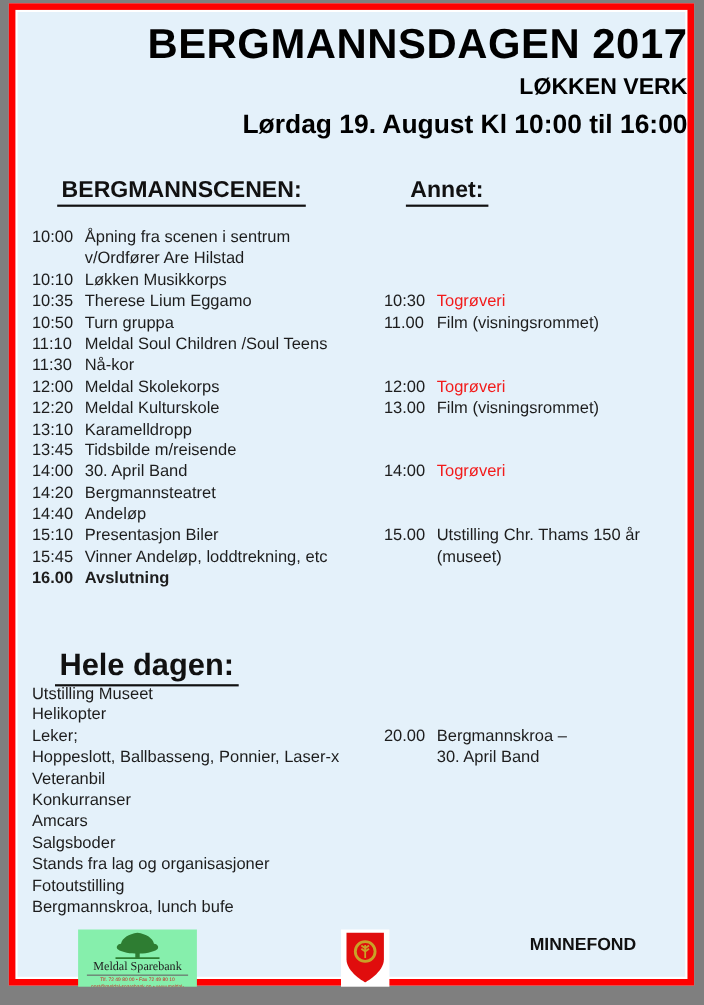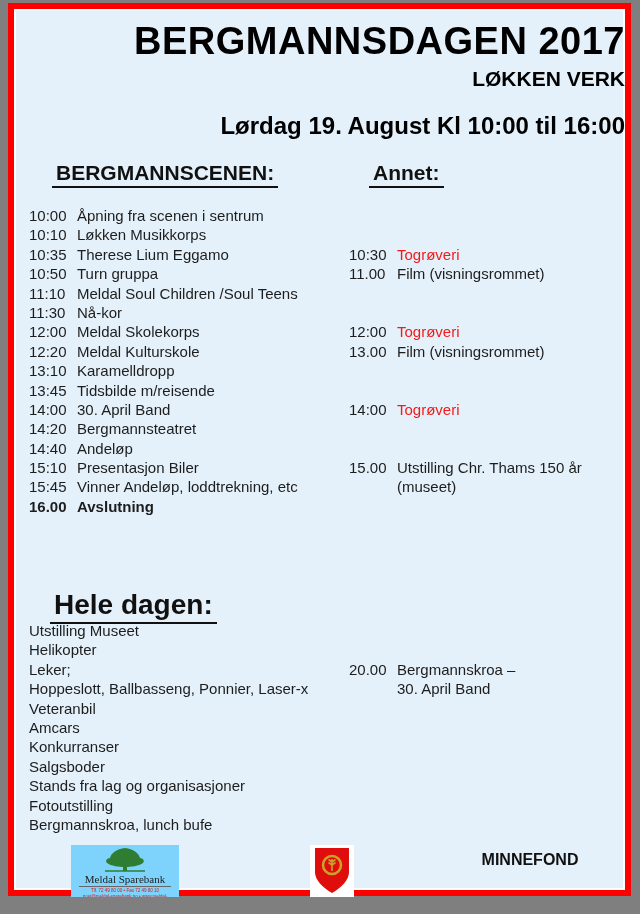--- a/index.html
+++ b/index.html
@@ -13,21 +13,21 @@
     position:absolute;left:8px;top:3px;width:623px;height:893px;
     box-sizing:border-box;
     background:#e4f1fa;
     border:6px solid #fe0000;
     box-shadow:inset 0 0 0 2px #ffffff;
   }
   
   .hdr{position:absolute;top:10px;left:0;right:0;text-align:right;color:#000;}
   .title{font-size:38px;font-weight:bold;letter-spacing:0.5px;line-height:44px;}
   .subtitle{font-size:21px;font-weight:bold;line-height:26px;margin-top:3px;}
-  .dateline{font-size:24px;font-weight:bold;line-height:28px;margin-top:20px;}
+  .dateline{font-size:24px;font-weight:bold;line-height:28px;margin-top:8px;}
   
   .colhead{position:absolute;font-size:21px;font-weight:bold;color:#111;
     border-bottom:2.5px solid #111;padding:0 4px 1px 4px;}
   .colhead.stage{left:22px;top:152px;margin-left:16px;}
   .colhead.annet{left:355px;top:152px;}
   
   .sched{position:absolute;top:197px;left:15px;right:12px;}
   .srow{display:flex;height:19.4px;line-height:19.4px;font-size:15px;color:#1d1d1d;}
   .srow .c{white-space:nowrap;overflow:visible;}
   .srow .lt{width:48px;}
@@ -38,21 +38,21 @@
   .c.red{color:#f21b1b;}
   
   .helehead{position:absolute;left:36px;top:580px;font-size:28px;font-weight:bold;color:#111;
     border-bottom:2.5px solid #111;padding:0 4px 1px 4px;}
   .hele{position:absolute;top:612px;left:15px;right:12px;}
   .hrow{display:flex;height:19.4px;line-height:19.4px;font-size:15px;color:#1d1d1d;}
   .hrow .hl{width:320px;white-space:nowrap;}
   .hrow .rt{width:48px;}
   .hrow .rl{flex:1;}
   
-  .bank{position:absolute;left:57px;top:836px;width:108px;height:52px;background:#7dd3fc;
+  .bank{position:absolute;left:57px;top:836px;width:108px;height:52px;background:#86efac;
     text-align:center;overflow:hidden;}
   .bank svg{display:block;margin:2px auto 0 auto;}
   .bankname{font-family:"Liberation Serif", serif;font-size:11px;color:#222;line-height:12px;}
   .bankrule{height:1px;background:#666;margin:1px 8px 1px 8px;}
   .bankfine{font-size:4.5px;line-height:5.5px;color:#c22;}
   .crest{position:absolute;left:296px;top:836px;width:44px;height:52px;background:#ffffff;}
   .crest svg{display:block;margin:1px auto;}
   .fund{position:absolute;left:430px;top:842px;width:172px;text-align:center;
     font-size:16px;font-weight:bold;color:#111;line-height:18px;}
 </style>
@@ -71,20 +71,26 @@
   <div class="colhead annet">Annet:</div>
 
   <div class="sched">
       <div class="srow">
         <span class="c lt">10:00</span>
         <span class="c ll">Åpning fra scenen i sentrum</span>
         <span class="c rt"></span>
         <span class="c rl"></span>
       </div>
       <div class="srow">
+        <span class="c lt"></span>
+        <span class="c ll">v/Ordfører Are Hilstad</span>
+        <span class="c rt"></span>
+        <span class="c rl"></span>
+      </div>
+      <div class="srow">
         <span class="c lt">10:10</span>
         <span class="c ll">Løkken Musikkorps</span>
         <span class="c rt"></span>
         <span class="c rl"></span>
       </div>
       <div class="srow">
         <span class="c lt">10:35</span>
         <span class="c ll">Therese Lium Eggamo</span>
         <span class="c rt">10:30</span>
         <span class="c rl red">Togrøveri</span>
@@ -190,26 +196,26 @@
         <span class="hl">Hoppeslott, Ballbasseng, Ponnier, Laser-x</span>
         <span class="rt"></span>
         <span class="rl">30. April Band</span>
       </div>
       <div class="hrow">
         <span class="hl">Veteranbil</span>
         <span class="rt"></span>
         <span class="rl"></span>
       </div>
       <div class="hrow">
+        <span class="hl">Konkurranser</span>
+        <span class="rt"></span>
+        <span class="rl"></span>
+      </div>
+      <div class="hrow">
         <span class="hl">Amcars</span>
-        <span class="rt"></span>
-        <span class="rl"></span>
-      </div>
-      <div class="hrow">
-        <span class="hl">Konkurranser</span>
         <span class="rt"></span>
         <span class="rl"></span>
       </div>
       <div class="hrow">
         <span class="hl">Salgsboder</span>
         <span class="rt"></span>
         <span class="rl"></span>
       </div>
       <div class="hrow">
         <span class="hl">Stands fra lag og organisasjoner</span>

